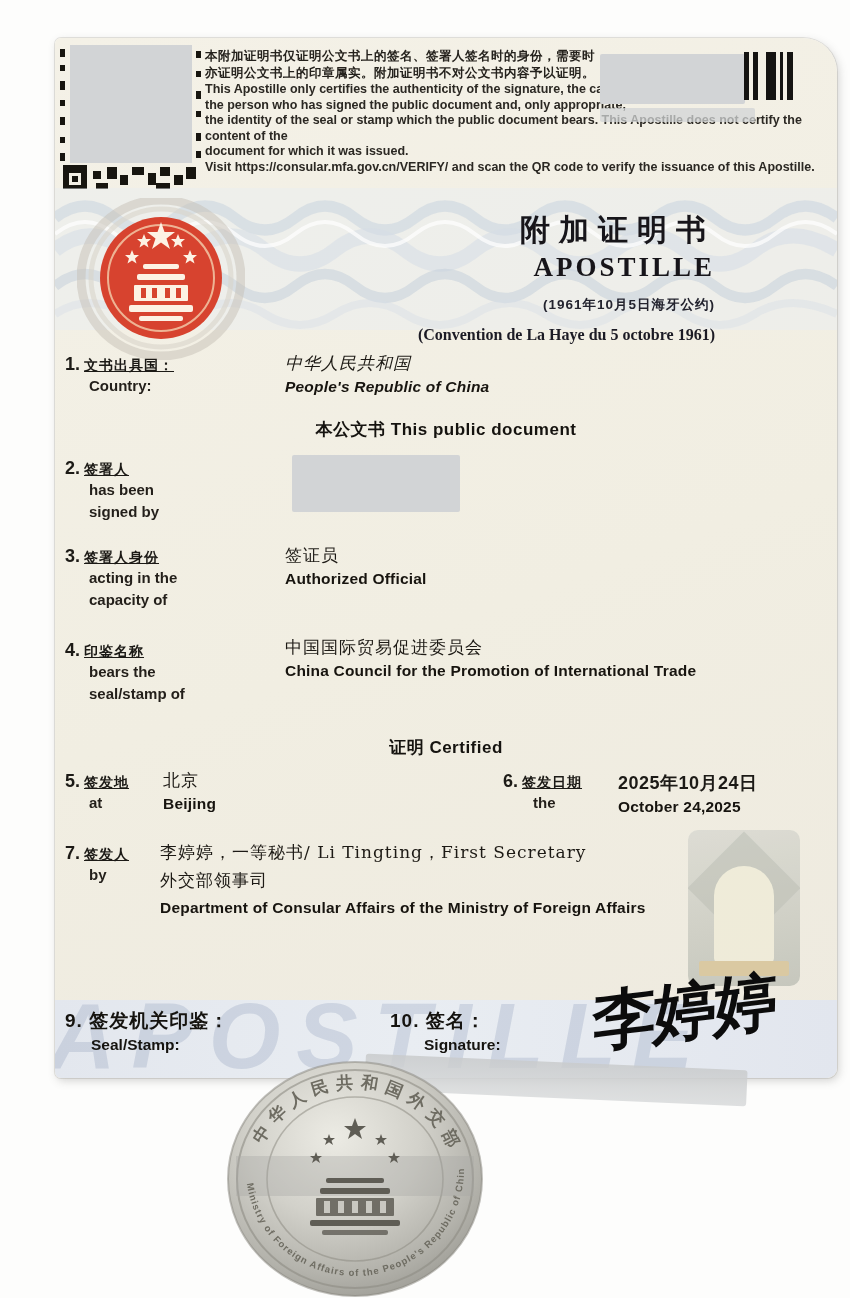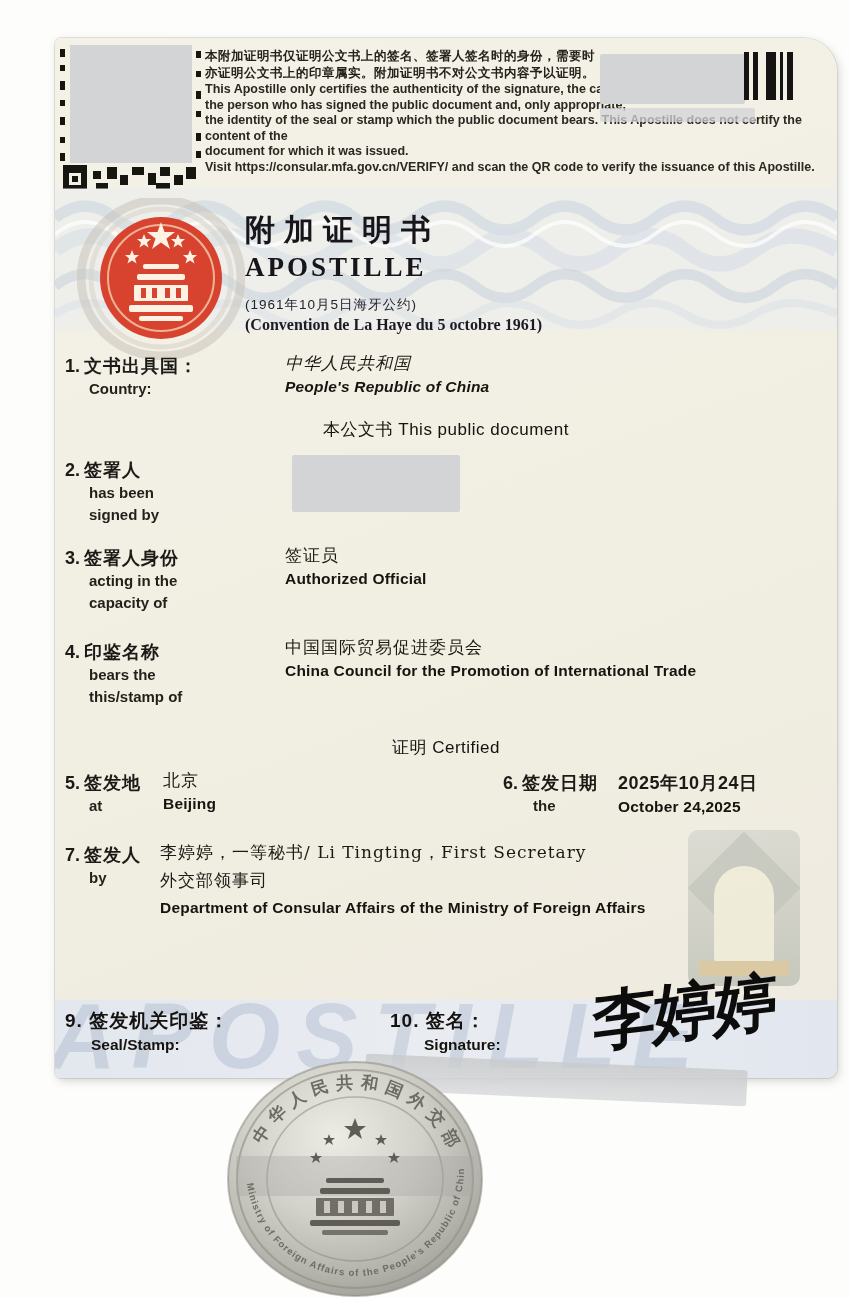--- a/index.html
+++ b/index.html
@@ -22,34 +22,34 @@
   .disc .en { font-size:12.5px; font-weight:600; line-height:15.5px; color:#2b2823; }
   .redact { background:#d2d4d6; border-radius:2px; position:absolute; }
   .tr-redact1 { left:545px; top:16px; width:145px; height:50px; }
   .tr-redact2 { left:545px; top:70px; width:155px; height:14px; opacity:.75; }
   .barcode { position:absolute; left:689px; top:14px; width:52px; height:48px; }
   .barcode i { position:absolute; top:0; bottom:0; background:#151412; }
 
   
   .waveband { position:absolute; left:0; top:150px; width:782px; height:142px; overflow:hidden; }
   .emblem { position:absolute; left:22px; top:160px; width:168px; height:162px; }
-  .titleblock { position:absolute; left:190px; top:172px; width:470px; text-align:left; color:#17151a; }
+  .titleblock { position:absolute; left:190px; top:172px; width:470px; text-align:right; color:#17151a; }
   .t-zh { font-family:"Liberation Serif", serif; font-size:30px; font-weight:bold; letter-spacing:9px; }
   .t-en { font-family:"Liberation Serif", serif; font-size:27px; font-weight:bold; letter-spacing:3px; margin-top:1px; }
-  .t-conv-zh { font-size:13.5px; font-weight:normal; margin-top:13px; color:#23232e; letter-spacing:1px; }
-  .t-conv-fr { font-family:"Liberation Serif", serif; font-size:16px; font-weight:bold; margin-top:2px; color:#1c1b24; }
+  .t-conv-zh { font-size:13.5px; font-weight:bold; margin-top:13px; color:#23232e; letter-spacing:1px; }
+  .t-conv-fr { font-family:"Liberation Serif", serif; font-size:16px; font-weight:bold; margin-top:12px; color:#1c1b24; }
 
   
   .item { position:absolute; color:#1c1a16; }
   .ino { display:inline-block; font-size:18px; font-weight:bold; margin-right:4px; }
-  .izh { font-size:18px; font-weight:bold; letter-spacing:1px; }
+  .izh { font-size:14px; font-weight:bold; letter-spacing:1px;text-decoration:underline; }
   .ien { font-size:15px; font-weight:600; line-height:22px; margin-left:24px; color:#231f1a; }
   .val-zh { font-family:"DejaVu Serif", serif; font-size:17px; color:#1d1a15; letter-spacing:1px; }
   .val-en { font-size:15.5px; font-weight:bold; color:#17140f; margin-top:3px; letter-spacing:.2px; }
-  .centerline { position:absolute; left:0; width:782px; text-align:center; font-size:17px; font-weight:normal; color:#15130f; letter-spacing:.5px; }
+  .centerline { position:absolute; left:0; width:782px; text-align:center; font-size:17px; font-weight:bold; color:#15130f; letter-spacing:.5px; }
 
   
   .bottomband { position:absolute; left:0; top:962px; width:782px; height:78px; overflow:hidden;
     background:linear-gradient(90deg,#e3e7ee 0%,#e9edf2 45%,#e2e6ee 100%); border-radius:0 0 10px 6px; }
   .wm { position:absolute; left:-6px; top:-16px; font-size:92px; font-weight:bold; font-style:italic;
     color:rgba(112,132,168,.22); letter-spacing:16px; white-space:nowrap; font-family:"Liberation Sans",sans-serif; }
   .b-item { position:absolute; color:#15130f; }
   .b-zh { font-size:19px; font-weight:bold; letter-spacing:1px; }
   .b-en { font-size:15.5px; font-weight:700; margin-top:2px; }
 
@@ -205,21 +205,21 @@
       <div class="ien">capacity of</div>
     </div>
     <div class="item" style="left:230px; top:506px;">
       <div class="val-zh">签证员</div>
       <div class="val-en">Authorized Official</div>
     </div>
 
     <div class="item" style="left:10px; top:602px;">
       <span class="ino">4.</span><span class="izh">印鉴名称</span>
       <div class="ien">bears the</div>
-      <div class="ien">this/stamp of</div>
+      <div class="ien">seal/stamp of</div>
     </div>
     <div class="item" style="left:230px; top:598px;">
       <div class="val-zh">中国国际贸易促进委员会</div>
       <div class="val-en">China Council for the Promotion of International Trade</div>
     </div>
 
     <div class="centerline" style="top:698px;">证明 Certified</div>
 
     <div class="item" style="left:10px; top:733px;">
       <span class="ino">5.</span><span class="izh">签发地</span>

